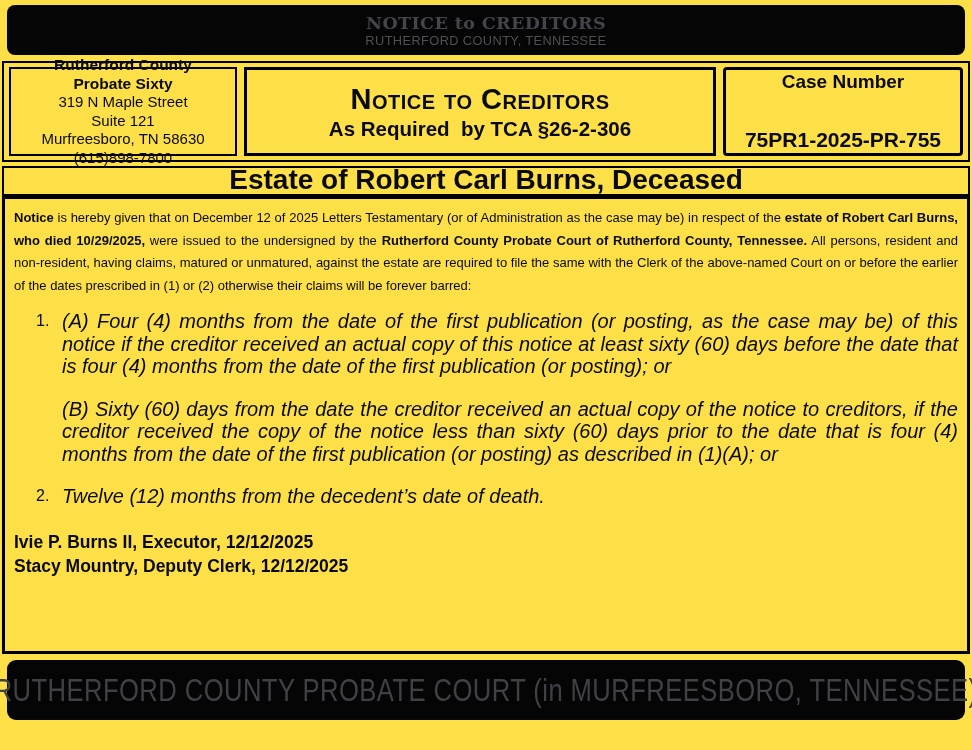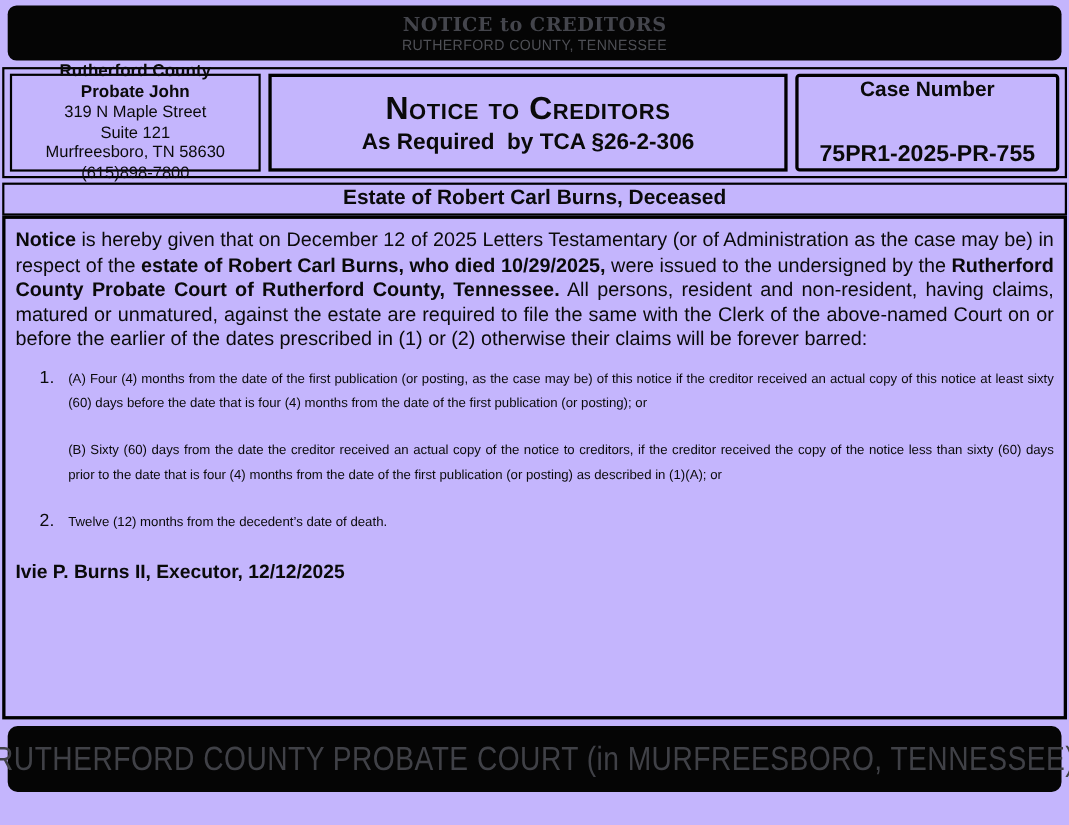--- a/index.html
+++ b/index.html
@@ -1,19 +1,19 @@
 <!DOCTYPE html>
 <html><head>
 <meta charset="utf-8">
 <style>
   html, body { margin: 0; padding: 0; background: #ffffff; }
   .page {
     position: relative;
     width: 972px; height: 750px;
-    background: #c4b5fd;
+    background: #fde047;
     font-family: "Liberation Sans", sans-serif;
     color: #0a0a0a;
     overflow: hidden;
     box-sizing: border-box;
   }
 
   
   .banner-top {
     margin: 5px 7px 0 7px;
     height: 50px;
@@ -95,52 +95,53 @@
   }
   .case-box-label { font-weight: bold; font-size: 19px; line-height: 24px; }
   .case-box-number { font-weight: bold; font-size: 21px; line-height: 27px; }
 
   
   .estate-band {
     margin: 4px 2px 0 2px;
     border: 2px solid #000;
     text-align: center;
     font-weight: bold;
-    font-size: 19px;
+    font-size: 28px;
     line-height: 24px;
     padding: 0 0 2px 0;
   }
 
   
   .body-box {
     margin: 0 2px;
     height: 458px;
     box-sizing: border-box;
     border: 3px solid #000;
     padding: 8px 9px 0 9px;
     overflow: hidden;
   }
   .main-paragraph {
-    font-size: 18px;
+    font-size: 13px;
     line-height: 22.5px;
     text-align: justify;
   }
   .main-paragraph b { font-weight: bold; }
   .notice-list { margin-top: 13px; }
   .list-item { display: flex; margin-bottom: 20px; }
   .list-num {
     width: 26px; min-width: 26px;
     margin-left: 22px;
     font-size: 16px; line-height: 22.5px;
   }
   .list-body { flex: 1; display: flex; flex-direction: column; gap: 20px; }
   .list-text {
-    font-size: 12px;
+    font-size: 20px;
     line-height: 22.5px;
     text-align: justify;
+    font-style: italic;
   }
   .signatures { margin-top: 22px; }
   .signature-line {
     font-weight: bold;
     font-size: 17.5px;
     line-height: 24px;
   }
 
   
   .banner-bottom {
@@ -166,21 +167,21 @@
 
   <div class="banner-top">
     <div class="banner-top-title">NOTICE to CREDITORS</div>
     <div class="banner-top-sub">RUTHERFORD COUNTY, TENNESSEE</div>
   </div>
 
   <div class="header-band">
 
     <div class="court-box">
       <div class="bold-line">Rutherford County</div>
-      <div class="bold-line">Probate John</div>
+      <div class="bold-line">Probate Sixty</div>
       <div>319 N Maple Street</div>
       <div>Suite 121</div>
       <div>Murfreesboro, TN 58630</div>
       <div>(615)898-7800</div>
     </div>
 
     <div class="notice-box">
       <div class="notice-box-title">Notice to Creditors</div>
       <div class="notice-box-sub">As Required  by TCA §26-2-306</div>
     </div>
@@ -212,20 +213,21 @@
         <div class="list-num">2.</div>
         <div class="list-body">
           <div class="list-text">Twelve (12) months from the decedent’s date of death.</div>
         </div>
       </div>
 
     </div>
 
     <div class="signatures">
       <div class="signature-line">Ivie P. Burns II, Executor, 12/12/2025</div>
+      <div class="signature-line">Stacy Mountry, Deputy Clerk, 12/12/2025</div>
     </div>
 
   </div>
 
   <div class="banner-bottom">
     <div class="banner-bottom-text">RUTHERFORD COUNTY PROBATE COURT (in MURFREESBORO, TENNESSEE)</div>
   </div>
 
 </div>
 

